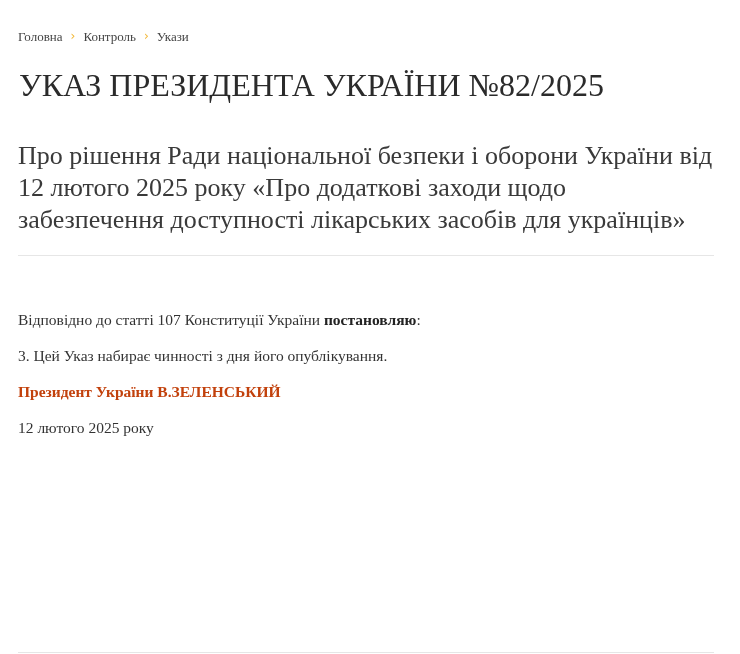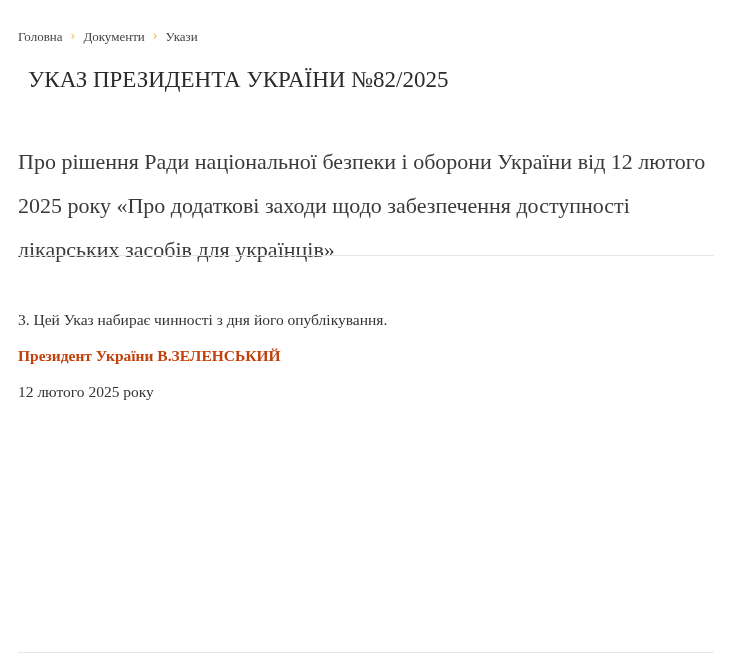--- a/index.html
+++ b/index.html
@@ -36,34 +36,34 @@
       display: inline-block;
       margin: 0 8px;
       color: #f2b632;
       font-size: 12px;
       font-family: "DejaVu Sans", sans-serif;
       transform: translateY(-1px);
     }
     .page-title {
       position: absolute;
       top: 67px;
-      left: 28px;
-      font-size: 23px;
+      left: 19px;
+      font-size: 32px;
       font-weight: normal;
       color: #2b2b2b;
       letter-spacing: 0px;
       white-space: nowrap;
     }
     .subtitle {
       position: absolute;
       top: 140px;
       left: 18px;
       width: 700px;
-      font-size: 22px;
-      line-height: 44px;
+      font-size: 26px;
+      line-height: 32px;
       font-weight: normal;
       color: #3a3a3a;
     }
     .divider {
       position: absolute;
       left: 18px;
       width: 696px;
       height: 1px;
       background: #e6e6e6;
     }
@@ -83,32 +83,33 @@
     .signature { font-weight: bold; color: #c2410c; margin-bottom: 15px; }
   </style>
 </head>
 <body>
 
 <div class="page">
 
   <nav class="breadcrumb">
     <a href="#">Головна</a>
     <span class="crumb-sep">›</span>
-    <a href="#">Документи</a>
+    <a href="#">Контроль</a>
     <span class="crumb-sep">›</span>
     <a href="#">Укази</a>
   </nav>
 
   <h1 class="page-title">УКАЗ ПРЕЗИДЕНТА УКРАЇНИ №82/2025</h1>
 
   <h2 class="subtitle">Про рішення Ради національної безпеки і оборони України від 12 лютого 2025 року «Про додаткові заходи щодо забезпечення доступності лікарських засобів для українців»</h2>
 
   <div class="divider top"></div>
 
   <div class="body">
+    <p><span>Відповідно до статті 107 Конституції України </span><strong>постановляю</strong><span>:</span></p>
     <p>3. Цей Указ набирає чинності з дня його опублікування.</p>
     <p class="signature">Президент України В.ЗЕЛЕНСЬКИЙ</p>
     <p>12 лютого 2025 року</p>
   </div>
 
   <div class="divider bottom"></div>
 
 </div>
 
 </body></html>

